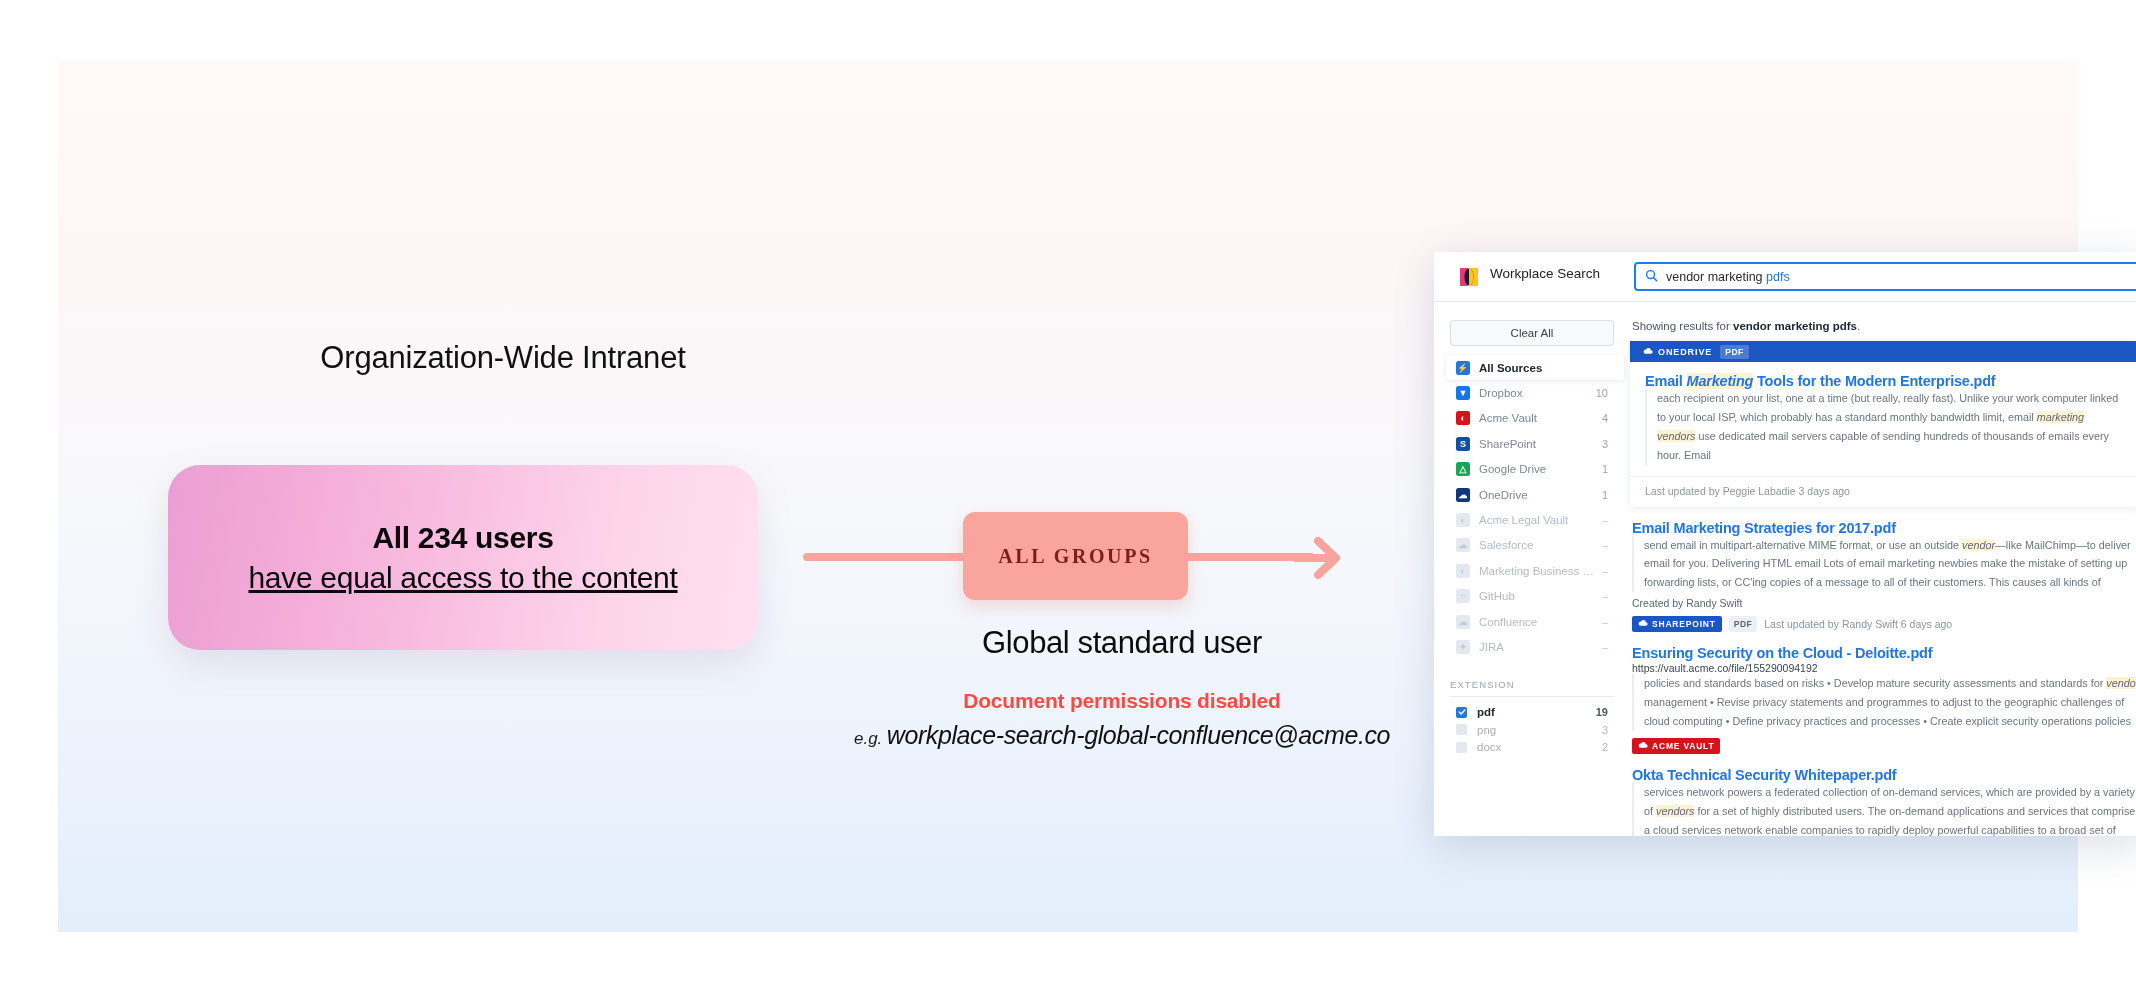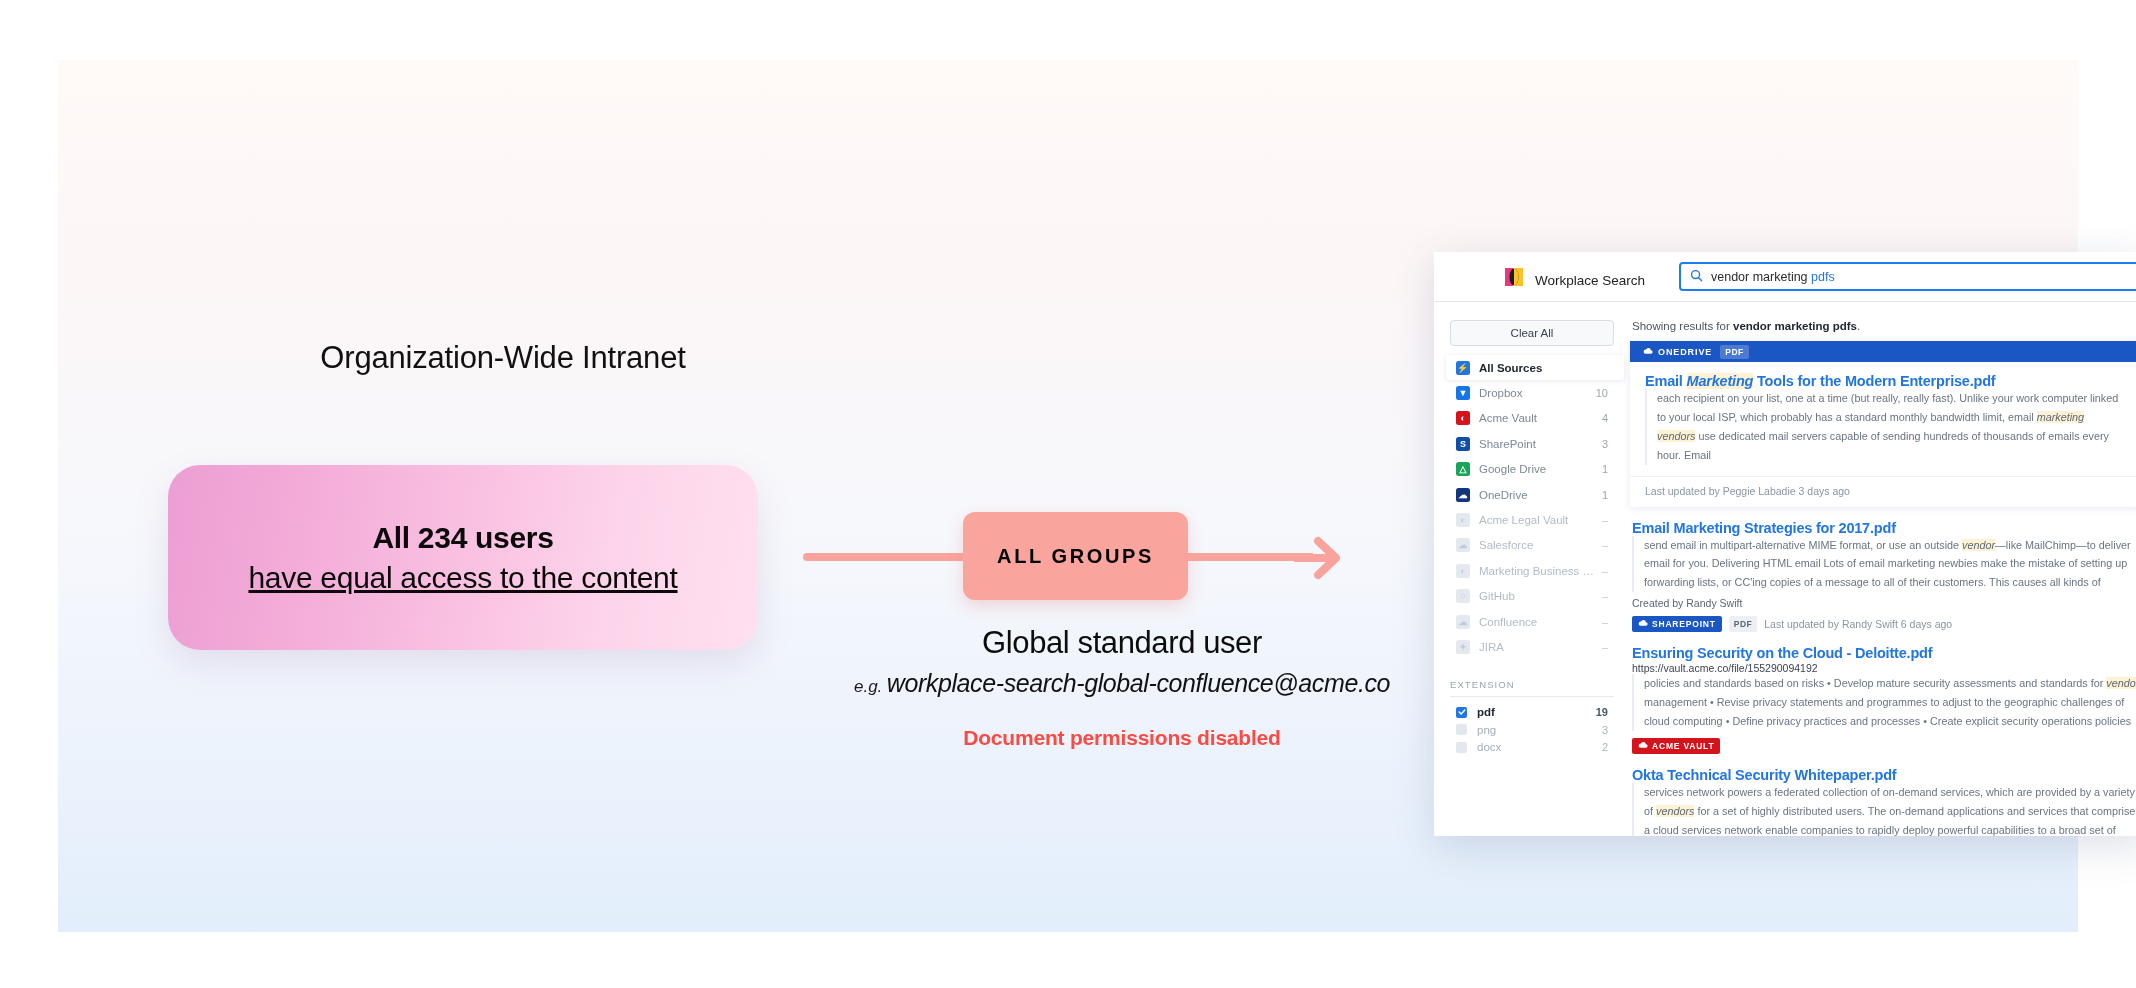--- a/index.html
+++ b/index.html
@@ -38,22 +38,23 @@
     background: #f9a39d; border-radius: 4px;
   }
   #groups-badge {
     position: absolute; left: 160px; top: 0px;
     width: 225px; height: 88px; border-radius: 12px;
     background: #faa49e;
     display: flex; align-items: center; justify-content: center;
     box-shadow: 0 6px 16px rgba(230,140,135,0.30);
   }
   #groups-badge-label {
-    color: #000000; font-size: 20px; font-weight: bold;
+    color: #7f1d1d; font-size: 20px; font-weight: bold;
     letter-spacing: 2.6px;
+    font-family: Liberation Serif, serif;
   }
   #flow-line-right {
     position: absolute; left: 380px; top: 41px; width: 130px; height: 8px;
     background: #f9a39d;
   }
   #arrow-head {
     position: absolute; left: 487px; top: 18px;
     width: 56px; height: 56px;
   }
   #arrow-head svg { display:block; }
@@ -72,21 +73,21 @@
     width: 712px; height: 584px;
     background: #ffffff;
     box-shadow: 0 10px 38px rgba(60,80,120,0.18);
     overflow: hidden;
   }
   #app-header {
     height: 50px; background: #ffffff;
     border-bottom: 1px solid #e4e8ef;
     display: flex; align-items: center;
   }
-  #brand { display: flex; align-items: flex-end; width: 196px; padding-left: 24px; gap: 10px; flex: none; margin-left: 45px; }
+  #brand { display: flex; align-items: flex-start; width: 196px; padding-left: 24px; gap: 10px; flex: none; }
   #brand-logo { width: 22px; height: 22px; position: relative; flex: none; }
   #brand-name { font-size: 13.5px; color: #222; font-weight: 400; }
   #search-wrap { flex: 1; padding-right: 0; }
   #search-box {
     height: 29px; margin-left: 4px; margin-right: -8px;
     border: 2px solid #1b7ef0; border-radius: 4px;
     display: flex; align-items: center; gap: 8px; padding: 0 9px;
     background: #fff;
   }
   #search-icon { flex: none; }
@@ -198,25 +199,25 @@
     <div id="arrow-head">
       <svg width="56" height="56" viewBox="0 0 56 56">
         <path d="M4 28 H44" stroke="#f9a39d" stroke-width="8" stroke-linecap="butt" fill="none"></path>
         <path d="M28 11 L46 28 L28 45" stroke="#f9a39d" stroke-width="8" stroke-linecap="round" stroke-linejoin="round" fill="none"></path>
       </svg>
     </div>
   </div>
 
   <div id="center-caps">
     <div id="global-user-title">Global standard user</div>
+    <div id="perm-disabled">Document permissions disabled</div>
     <div id="global-user-eg">
       <span id="eg-label">e.g.</span>
       <span id="eg-email">workplace-search-global-confluence@acme.co</span>
     </div>
-    <div id="perm-disabled">Document permissions disabled</div>
   </div>
 
   <div id="app-window">
 
     <div id="app-header">
       <div id="brand">
         <span id="brand-logo">
           <svg width="22" height="22" viewBox="0 0 22 22">
             <path d="M2 2 H10 V20 H2 Z" fill="#e8367f"></path>
             <path d="M12 2 H20 V20 H12 Z" fill="#fcc329"></path>

